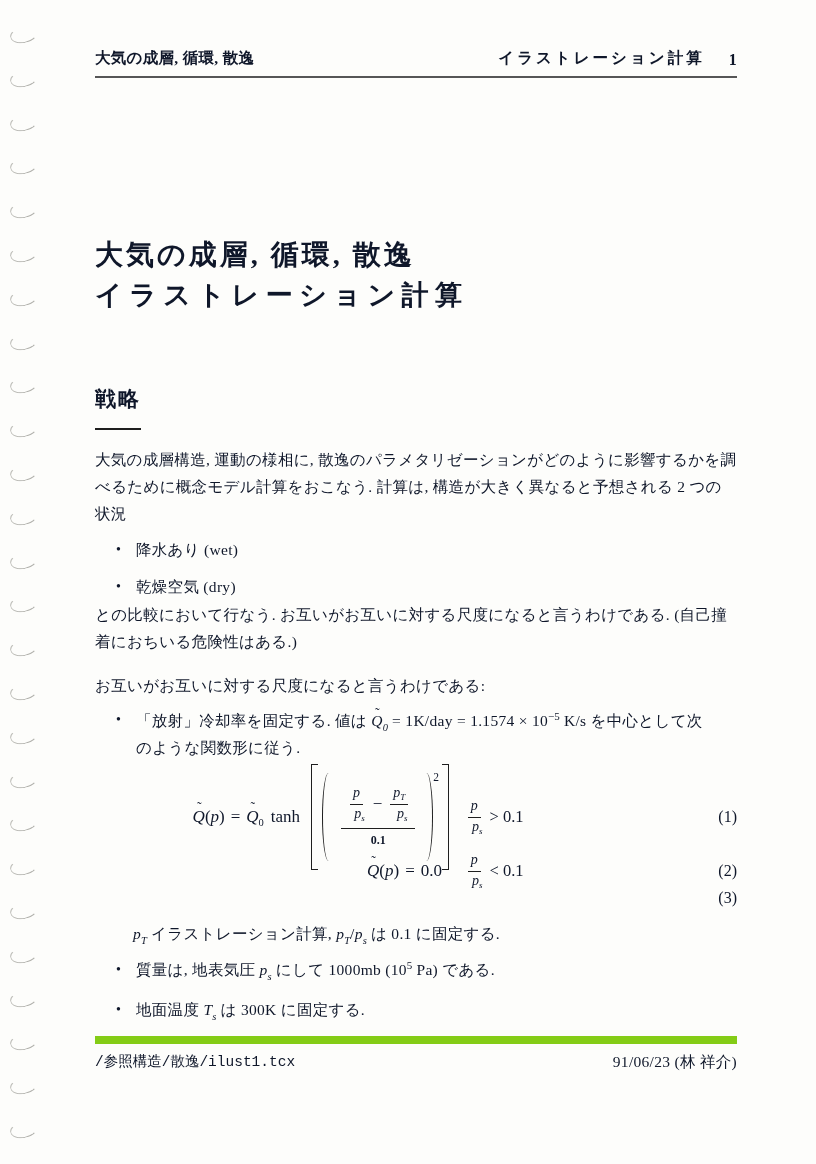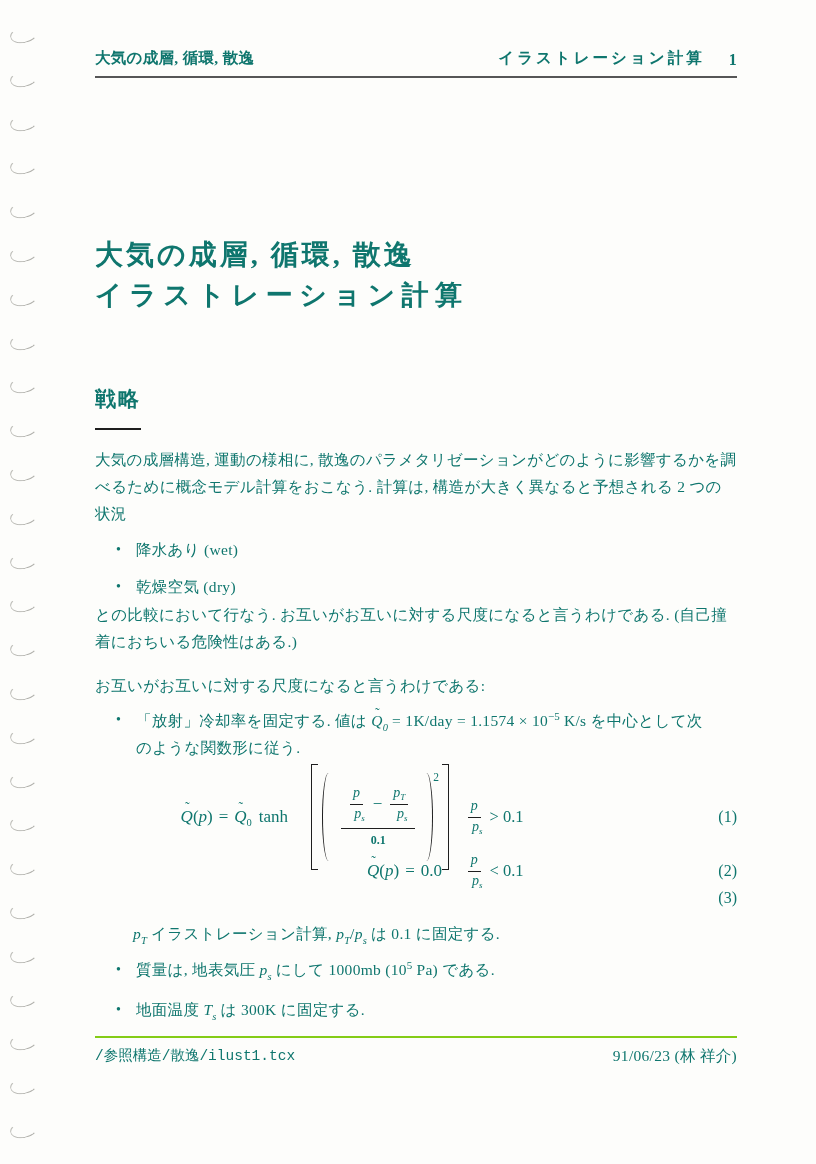--- a/index.html
+++ b/index.html
@@ -1,35 +1,35 @@
 <!DOCTYPE html>
 <html><head>
 <meta charset="utf-8">
 <style>
   * { margin:0; padding:0; box-sizing:border-box; }
   html,body { width:816px; }
   body { font-family:"Liberation Serif","DejaVu Serif",serif; }
-  .page { position:relative; width:816px; height:1164px; background:#fdfdfb; overflow:hidden; color:#0f766e; }
+  .page { position:relative; width:816px; height:1164px; background:#fdfdfb; overflow:hidden; color:#0f172a; }
 
   
   .arc { position:absolute; left:10px; width:27px; height:16px;
          border:1.6px solid transparent; border-bottom-color:#b1b1ac; border-left-color:#bdbdb8;
          border-radius:50%; transform:rotate(-10deg); }
 
   .content { position:absolute; left:95px; top:0; width:642px; height:100%; font-size:15.5px; letter-spacing:0.3px; }
   .abs { position:absolute; left:0; right:0; }
   .pline { white-space:nowrap; height:27px; line-height:27px; }
 
   
   .hdr { top:48px; display:flex; justify-content:space-between; align-items:flex-end;
          border-bottom:2.5px solid #565656; padding-bottom:7px; font-weight:bold; font-size:15.5px; }
   .hdr-right { display:flex; align-items:flex-end; }
   .hdr-right .sect { letter-spacing:3px; }
   .hdr-right .pno { margin-left:24px; font-size:16px; }
-  .ftr { top:1036px; border-top:2px solid #84cc16; padding-top:8px; display:flex; justify-content:space-between; }
+  .ftr { top:1036px; border-top:8px solid #84cc16; padding-top:8px; display:flex; justify-content:space-between; }
   .ftr .path { font-family:"Liberation Mono","DejaVu Sans Mono",monospace; font-size:14.5px; letter-spacing:0; }
   .ftr .date { font-size:15.5px; }
 
   
   .title1 { top:236px; font-size:28px; font-weight:bold; letter-spacing:3px; white-space:nowrap; }
   .title2 { top:277px; font-size:27px; font-weight:bold; letter-spacing:6.5px; white-space:nowrap; }
 
   .secth { top:385px; }
   .secth span { display:inline-block; font-size:21px; font-weight:bold; letter-spacing:2px;
                 border-bottom:2.5px solid #1e1e1e; padding-bottom:15px; }
@@ -47,21 +47,21 @@
   .tq { position:relative; display:inline-block; }
   .tq .tq-mark { position:absolute; top:-7px; left:54%; transform:translateX(-50%); font-size:14px; font-style:normal; }
 
   .eq-row { position:absolute; left:0; right:0; display:flex; align-items:center; font-size:17px; letter-spacing:0; }
   .eq1 { top:762px; height:110px; }
   .eq2 { top:850px; height:42px; }
   .eq3 { top:886px; height:24px; }
   .eq-expr { width:354px; display:flex; align-items:center; justify-content:flex-end; }
   .eq-lhs { display:inline-flex; align-items:center; margin-right:7px; white-space:nowrap; }
   .eq-lhs .gap { display:inline-block; width:6px; }
-  .tanh { margin:0 16px 0 7px; }
+  .tanh { margin:0 4px 0 7px; }
   .eq-cond { margin-left:17px; display:flex; align-items:center; white-space:nowrap; font-size:16.5px; }
   .eq-cond .rel { margin-left:7px;font-family:Liberation Serif, serif; }
   .eq-no { margin-left:auto; font-size:16px; }
 
   .frac { display:inline-flex; flex-direction:column; align-items:center; vertical-align:middle; font-size:14px; }
   .frac .fn { display:block; border-bottom:1.3px solid #1e1e1e; padding:0 3px 3px; line-height:1.05; text-align:center; }
   .frac .fd { display:block; padding-top:2px; line-height:1.05; text-align:center;margin-left:6px; }
   .frac .sb { font-size:9px; top:3px; }
 
   .bigfrac { display:inline-flex; flex-direction:column; align-items:center; margin:0 3px; }

